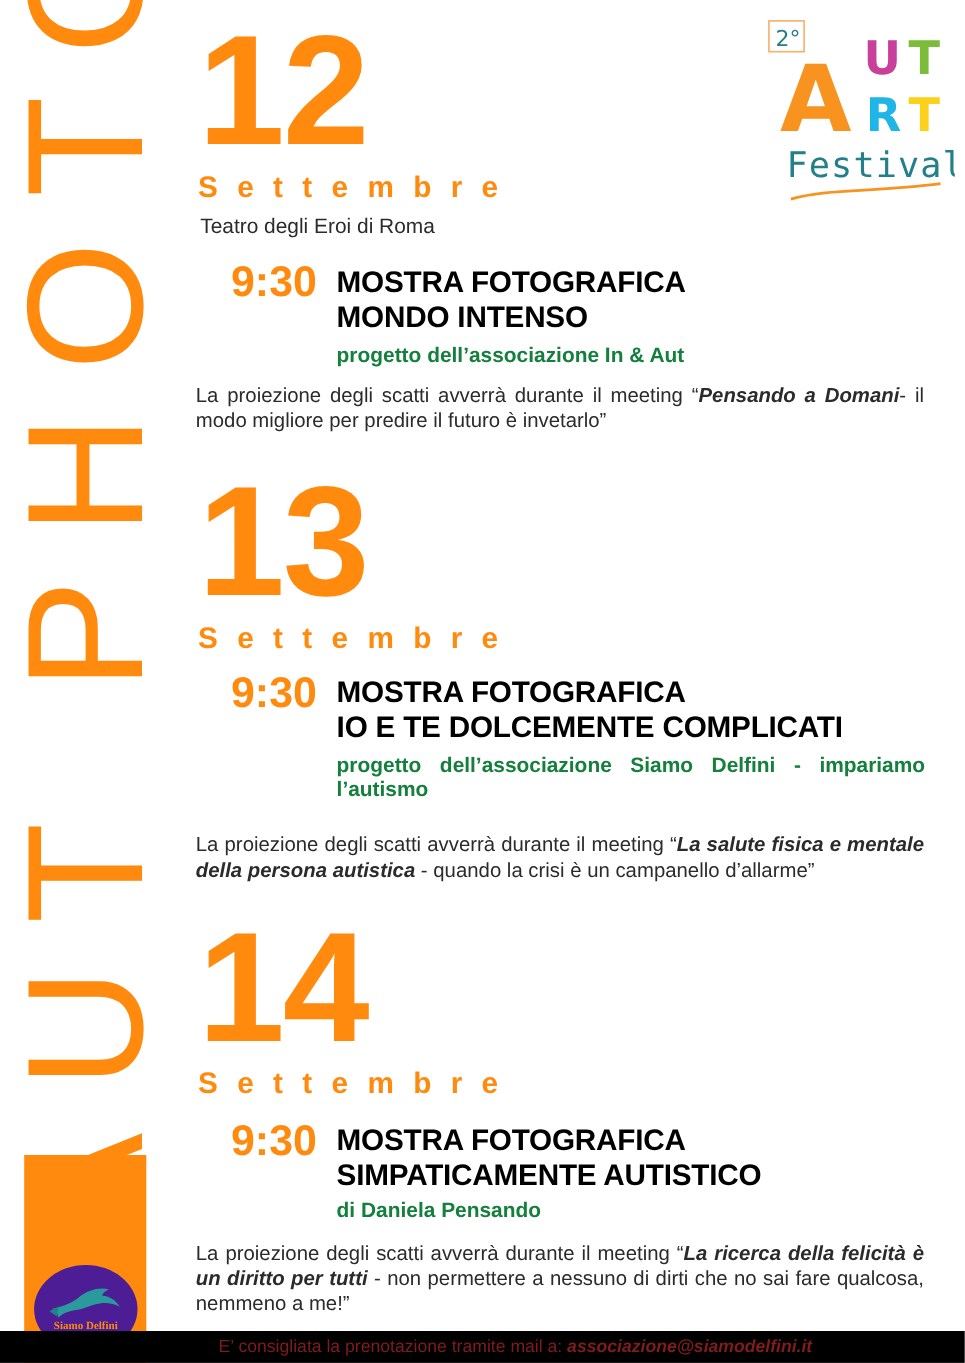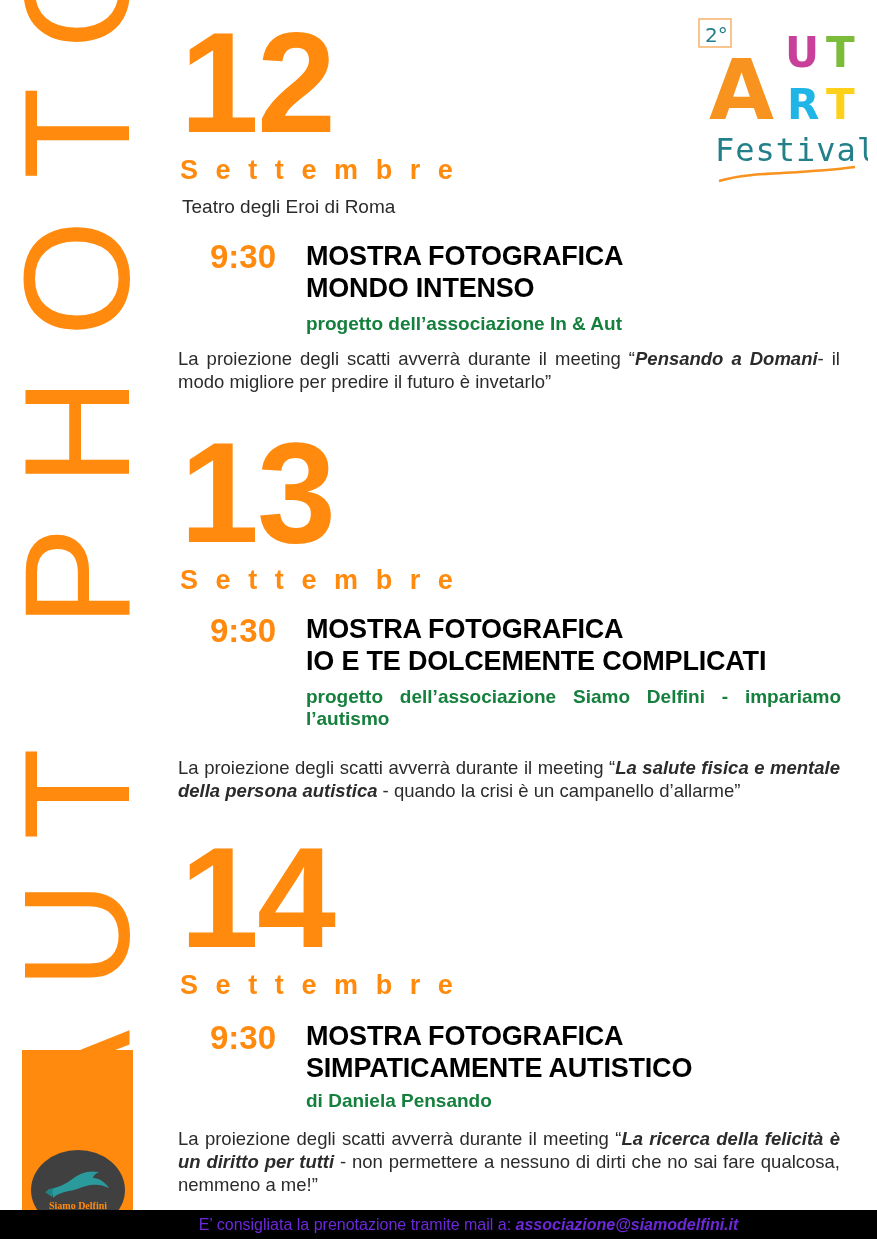--- a/index.html
+++ b/index.html
@@ -14,39 +14,39 @@
     font-family:"Liberation Sans", sans-serif; font-weight:400;
     font-size:150px; line-height:155px; color:#ff8a0d;
     letter-spacing:41px; white-space:nowrap;
     display:flex; align-items:center;
   }
   .logo-box {
     position:absolute; left:22px; top:1050px; width:111px; height:189px; background:#ff8a0d;
   }
   .logo-circle {
     position:absolute; left:31px; top:1150px; width:94px; height:80px; border-radius:50%;
-    background:#404040; display:flex; flex-direction:column; align-items:center; justify-content:center;
+    background:#4c1d95; display:flex; flex-direction:column; align-items:center; justify-content:center;
   }
   .logo-circle svg { width:70px; height:36px; }
   .logo-name { font-family:"Liberation Serif", serif; font-weight:700; color:#ff8a0d; font-size:10px; line-height:11px; }
   .logo-tag { color:#2a9a9c; font-size:4px; letter-spacing:0.2px; line-height:5px; }
 
   .festival-logo { position:absolute; left:693px; top:15px; width:175px; height:175px; }
 
   .day { position:absolute; left:180px; font-weight:700; color:#ff8a0d; font-size:142px; line-height:130px; letter-spacing:-2px; }
   .month { position:absolute; left:180px; font-weight:700; color:#ff8a0d; font-size:27px; letter-spacing:17.6px; line-height:30px; }
   .venue { position:absolute; left:182px; top:196px; font-weight:400; font-size:19px; color:#2b2b2b; }
-  .time { position:absolute; left:210px; font-weight:700; color:#ff8a0d; font-size:33px; line-height:32px; }
+  .time { position:absolute; left:210px; font-weight:700; color:#ff8a0d; font-size:39px; line-height:32px; }
   .title { position:absolute; left:306px; font-weight:700; font-size:27px; line-height:32px; color:#000000; letter-spacing:-0.2px; }
   .sub { position:absolute; left:306px; width:535px; font-weight:700; font-size:19px; line-height:22px; color:#15803d; text-align:justify; }
   .desc { position:absolute; left:178px; width:662px; font-size:18.5px; line-height:23px; color:#2b2b2b; text-align:justify; }
   .desc b { font-style:italic; font-weight:700; }
 
   .footer-bar { position:absolute; left:0; top:1210px; width:877px; height:29px; background:#000; }
-  .footer-text { position:absolute; left:0; top:1210px; width:877px; height:29px; color:#6d28d9; font-size:16px; line-height:29px; text-align:center; padding-left:60px; box-sizing:border-box; }
+  .footer-text { position:absolute; left:0; top:1210px; width:877px; height:29px; color:#7f1d1d; font-size:16px; line-height:29px; text-align:center; padding-left:60px; box-sizing:border-box; }
   .footer-text b { font-style:italic; }
 </style>
 </head>
 <body>
 
 <div class="vert-title">AUT PHOTO</div>
 
 <div class="logo-box"></div>
 <div class="logo-circle">
   <svg viewBox="0 0 70 36">

